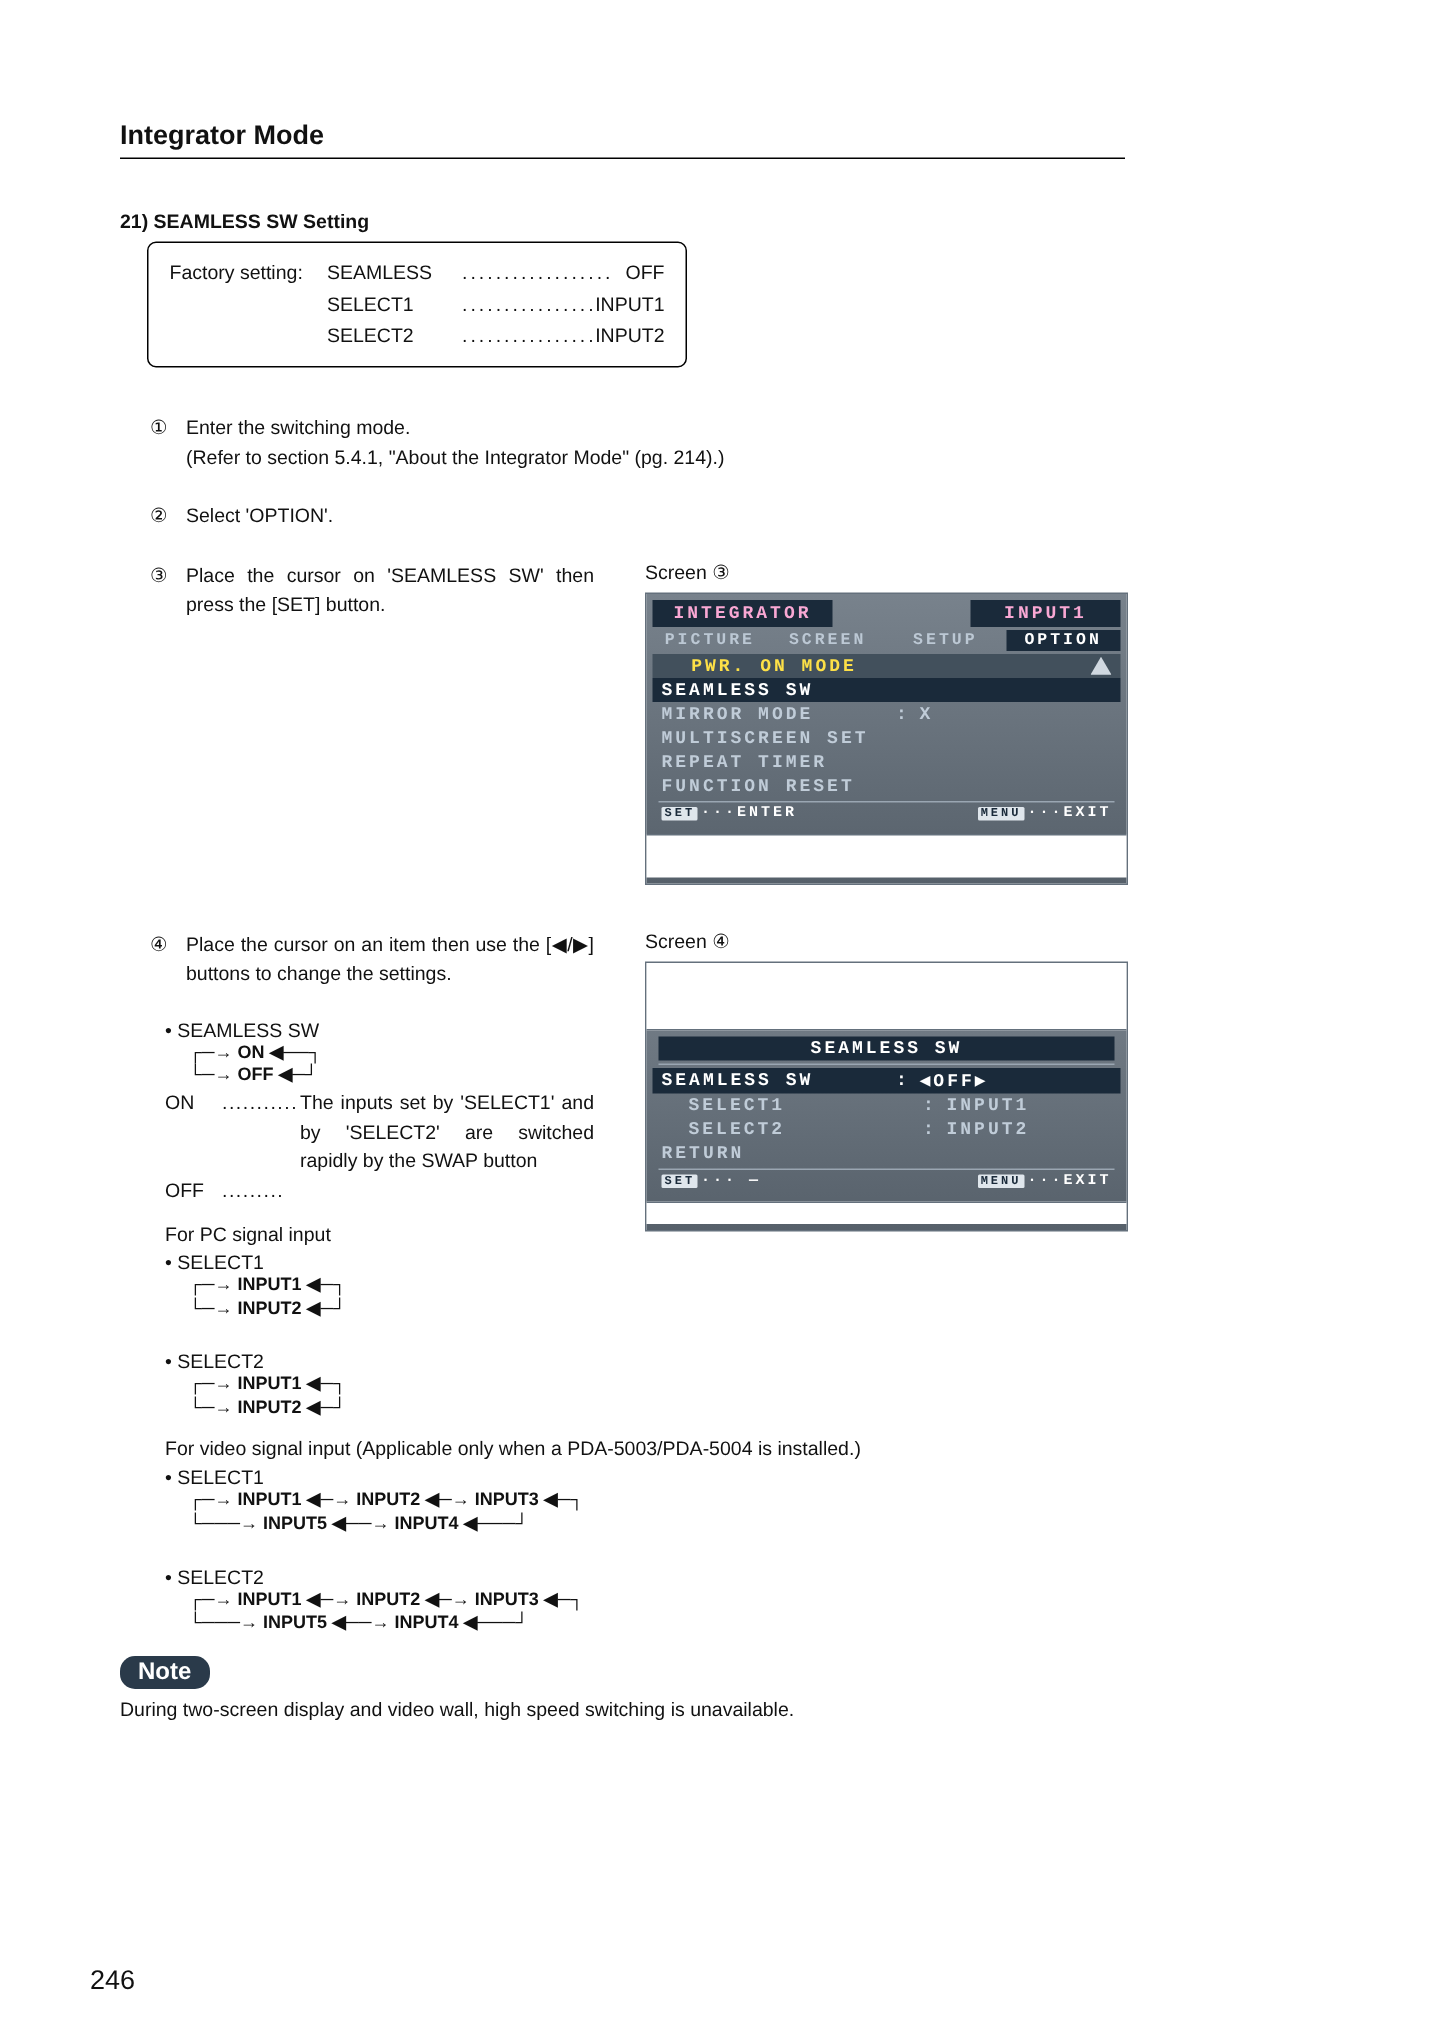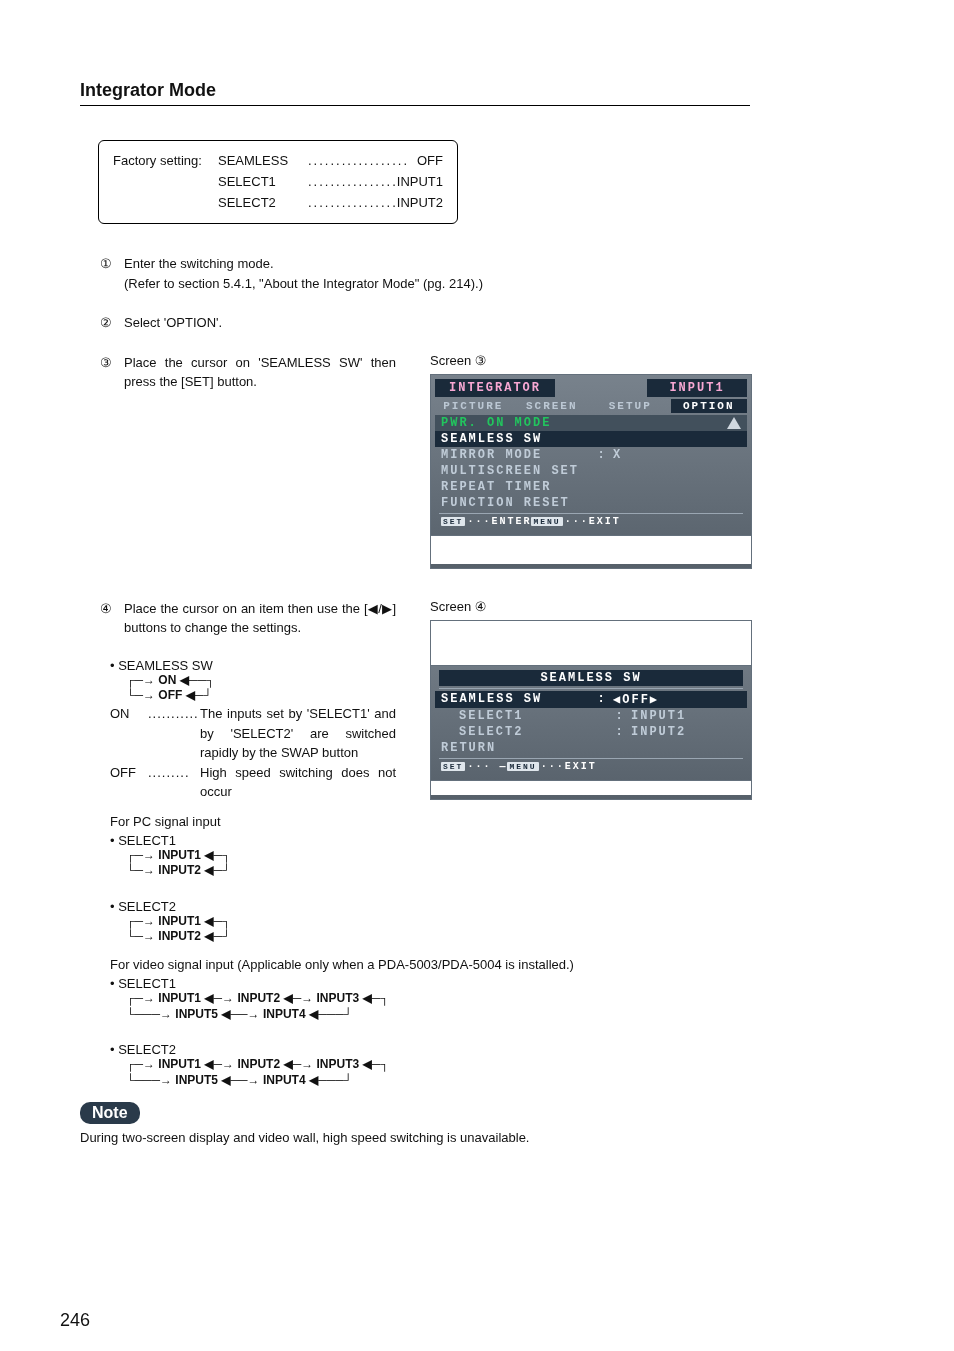--- a/index.html
+++ b/index.html
@@ -96,38 +96,39 @@
   .osd-tab.active { background: #1a2a3a; color: #fff; }
   .osd-list { }
   .osd-row {
     display: flex;
     font-size: 12px;
     padding: 1px 6px;
     color: #c0ccd8;
     align-items: center;
     gap: 6px;
   }
-  .osd-row.dark { background: #42505c; color: #22c55e; }
+  .osd-row.dark { background: #42505c; color: #fde047; text-align: center; }
   .osd-row.hl { background: #1a2a3a; color: #fff; }
   .osd-key { flex: 0 0 150px; white-space: nowrap; }
   .osd-sep { flex: 0 0 10px; text-align: center; }
   .osd-val { flex: 1; }
   .osd-arrow-up {
     flex: 0 0 14px;
     height: 12px;
     background: #d0d8e0;
     clip-path: polygon(50% 0, 100% 100%, 0 100%);
     margin-left: auto;
   }
   .osd-hr {
     border-top: 1px solid #9aa6b2;
     margin: 2px 4px;
   }
   .osd-footer {
     display: flex;
+    justify-content: space-between;
     font-size: 10px;
     font-weight: bold;
     color: #fff;
     padding: 0 6px;
   }
   .osd-tag {
     background: #dfe6ec;
     color: #1a2a3a;
     font-size: 8px;
     padding: 0 2px;
@@ -173,20 +174,21 @@
     font-size: 18px;
   }
 </style>
 </head>
 <body>
 
 <div class="page">
 
   <div class="section-title">Integrator Mode</div>
 
+  <div class="sub-title">21) SEAMLESS SW Setting</div>
 
   <div class="factory-box">
     <div class="factory-row">
       <span class="factory-label">Factory setting:</span>
       <span class="factory-key">SEAMLESS</span>
       <span class="factory-dots">..................</span>
       <span class="factory-val">OFF</span>
     </div>
     <div class="factory-row">
       <span class="factory-label"></span>
@@ -286,21 +288,20 @@
       </div>
 
       <div class="def-row">
         <span class="def-key">ON</span>
         <span class="def-dots">...........</span>
         <span class="def-val">The inputs set by 'SELECT1' and by 'SELECT2' are switched rapidly by the SWAP button</span>
       </div>
       <div class="def-row">
         <span class="def-key">OFF</span>
         <span class="def-dots">.........</span>
-        <span class="def-val">High speed switching does not occur</span>
       </div>
 
       <div class="subhead">For PC signal input</div>
       <div class="bullet-label" style="margin-top:2px">• SELECT1</div>
       <div class="cycle-box">
         <div>┌─→ <span>INPUT1</span> ◀─┐</div>
         <div>└─→ <span>INPUT2</span> ◀─┘</div>
       </div>
       <div class="bullet-label">• SELECT2</div>
       <div class="cycle-box">

